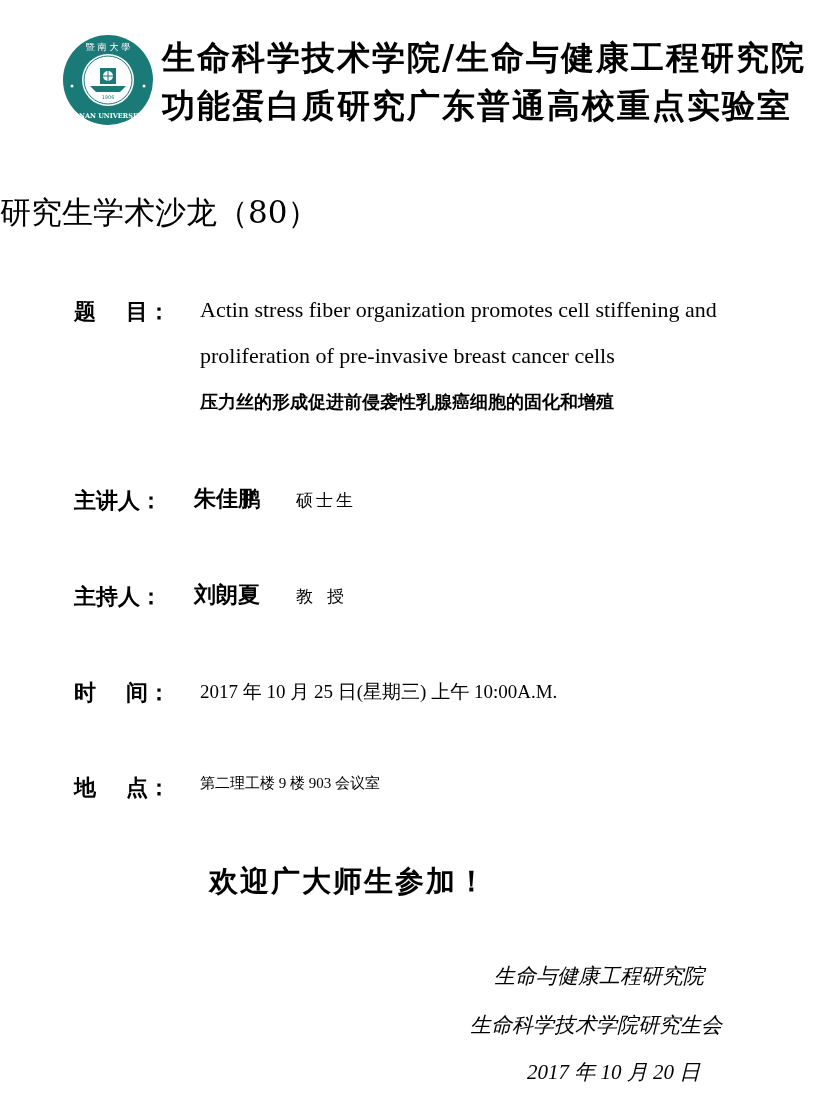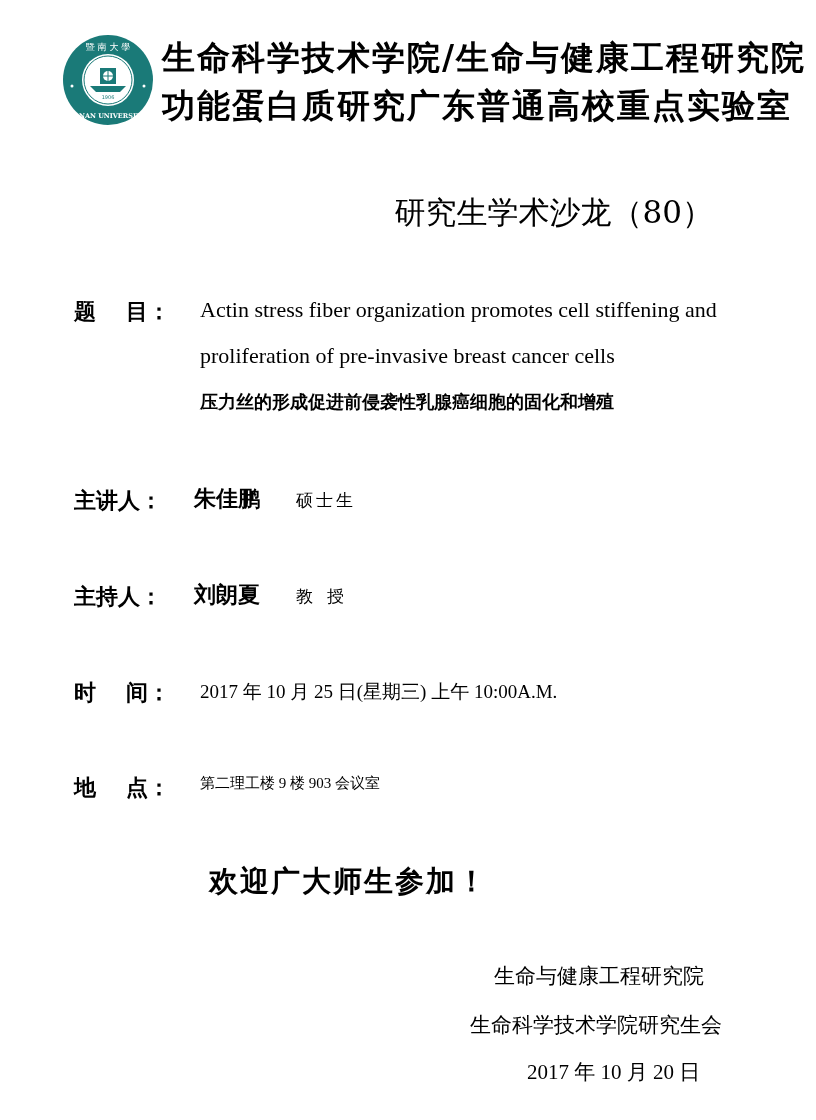--- a/index.html
+++ b/index.html
@@ -8,21 +8,21 @@
     .times { font-family: "Liberation Serif", "DejaVu Serif", serif; }
     .sans { font-family: "DejaVu Sans", "Liberation Sans", sans-serif; }
     .abs { position: absolute; white-space: nowrap; }
 
     
     #logo { left: 62px; top: 34px; width: 92px; height: 92px; }
     .hdr { left: 162px; font-size: 33px; font-weight: bold; letter-spacing: 2px; text-align: center; }
     #hdr1 { top: 36px; }
     #hdr2 { top: 84px; }
 
-    #salon-title { left: 8px; width: 705px; text-align: right; top: 192px; font-size: 31px; }
+    #salon-title { left: 0; width: 705px; text-align: left; top: 192px; font-size: 31px; }
 
     .label { left: 74px; font-size: 22px; font-weight: bold; }
     .val-times { left: 200px; font-size: 22px; }
     .val-cn { left: 200px; font-size: 23px; }
 
     #topic-label { top: 297px; }
     #topic-en1 { top: 297px; }
     #topic-en2 { top: 343px; }
     #topic-cn { top: 390px; font-weight: bold; font-size: 18px; }
 
@@ -35,21 +35,21 @@
     #host-title { left: 296px; top: 585px; font-size: 17px; letter-spacing: 14px; }
 
     #time-label { top: 678px; }
     #time-value { top: 679px; font-size: 19px; }
 
     #place-label { top: 773px; }
     #place-value { top: 774px; font-size: 15px; }
 
     #welcome { left: 0; width: 697px; text-align: center; top: 862px; font-size: 29px; font-weight: bold; letter-spacing: 2px; }
 
-    .sig { font-size: 21px; }
+    .sig { font-size: 21px; font-style: italic; }
     #sig1 { left: 494px; top: 962px; }
     #sig2 { left: 470px; top: 1011px; }
     #sig3 { left: 527px; top: 1058px; }
   </style>
 </head>
 <body>
 
 <div id="logo" class="abs">
   <svg width="92" height="92" viewBox="0 0 92 92">
     <circle cx="46" cy="46" r="45" fill="#1a7a78"></circle>

